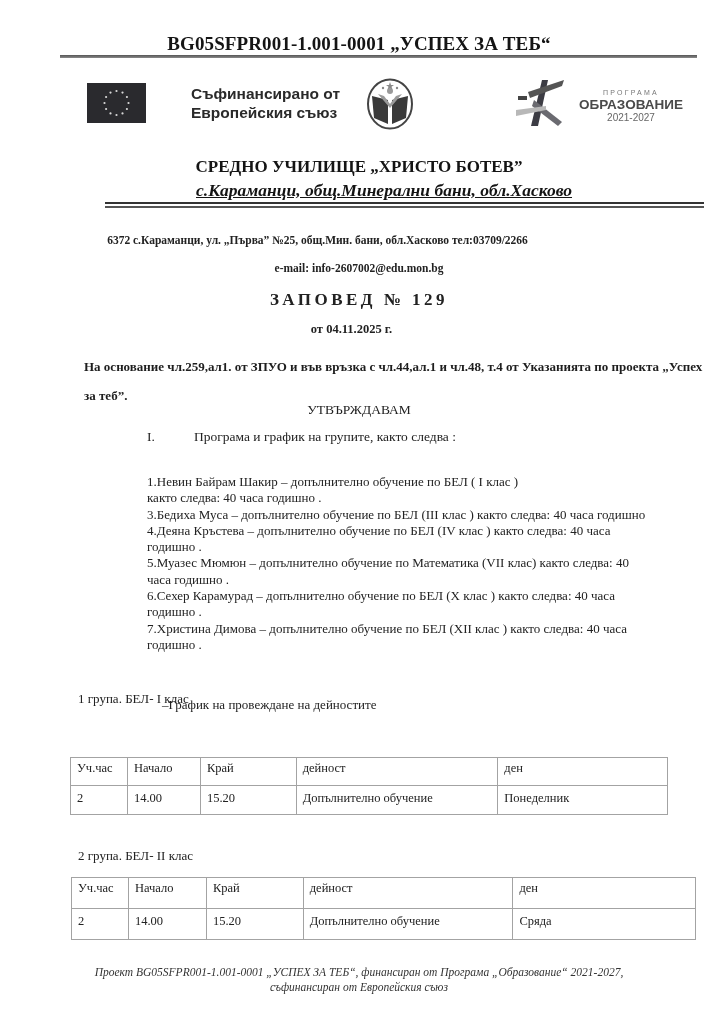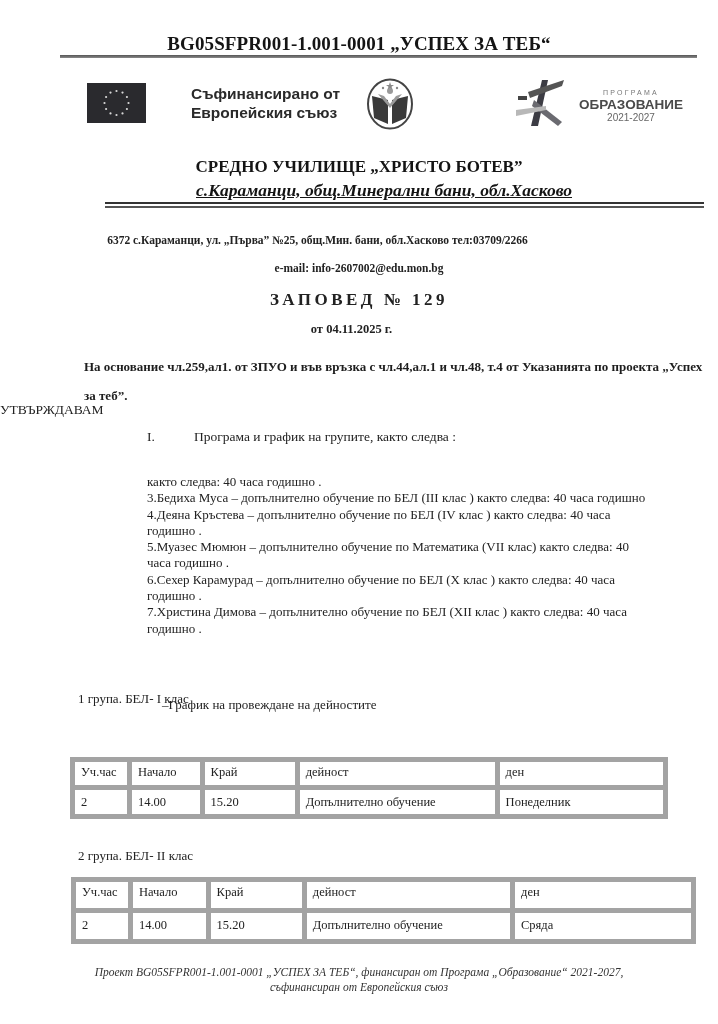--- a/index.html
+++ b/index.html
@@ -29,36 +29,36 @@
   .double-line-2 { left: 105px; width: 599px; top: 206px; height: 2px; background: #555; }
 
   .contact { left: 0; width: 635px; top: 234px; text-align: center; font-size: 11.5px; font-weight: bold; color: #222; }
   .email { left: 0; width: 718px; top: 262px; text-align: center; font-size: 11.5px; font-weight: bold; color: #222; }
 
   .order-title { left: 0; width: 718px; top: 290px; text-align: center; font-size: 17px; font-weight: bold; letter-spacing: 3.5px; color: #222; }
   .order-date { left: 0; width: 703px; top: 322px; text-align: center; font-size: 12.5px; font-weight: bold; color: #222; }
 
   .basis { left: 84px; top: 352px; width: 620px; font-size: 13px; font-weight: bold; line-height: 29px; color: #1e1e1e; }
 
-  .approve { left: 0; width: 718px; top: 402px; text-align: left; font-size: 13.5px; color: #222; }
+  .approve { left: 0; width: 718px; top: 402px; text-align: center; font-size: 13.5px; color: #222; }
 
   .section-num { left: 147px; top: 429px; font-size: 13.5px; color: #222; }
   .section-label { left: 194px; top: 429px; font-size: 13.5px; color: #222; }
 
   .items { left: 147px; top: 474px; width: 545px; font-size: 13px; line-height: 16.3px; color: #222; text-align: justify; }
   .items .line { display: block; white-space: nowrap; }
 
   .schedule-title { left: 162px; top: 697px; font-size: 13px; color: #222; }
 
   .group-label { font-size: 13px; color: #222; }
   .g1-label { left: 78px; top: 691px; }
   .g2-label { left: 78px; top: 848px; }
 
   table.sched { position: absolute; border-collapse: collapse; font-size: 12.5px; color: #222; }
-  table.sched td { border: 5px solid #a3a3a3; vertical-align: top; padding: 3px 6px 0 6px; }
+  table.sched td { border: 1px solid #a3a3a3; vertical-align: top; padding: 3px 6px 0 6px; }
   .t1 { left: 70px; top: 757px; width: 598px; }
   .t2 { left: 71px; top: 877px; width: 625px; }
   .t1 tr.head td { height: 28px; }
   .t1 tr.body td { height: 29px; padding-top: 5px; }
   .t2 tr.head td { height: 31px; }
   .t2 tr.body td { height: 31px; padding-top: 5px; }
 
   .footer { left: 0; width: 718px; top: 965px; text-align: center; font-size: 11.5px; font-style: italic; line-height: 15px; color: #333; }
 </style>
 </head>
@@ -128,20 +128,21 @@
 <div class="abs email">e-mail: info-2607002@edu.mon.bg</div>
 
 <div class="abs order-title">ЗАПОВЕД № 129</div>
 <div class="abs order-date">от  04.11.2025 г.</div>
 <div class="abs basis">На основание чл.259,ал1. от ЗПУО и  във връзка с чл.44,ал.1 и чл.48, т.4 от  Указанията по проекта „Успех за теб”.</div>
 <div class="abs approve">УТВЪРЖДАВАМ</div>
 <div class="abs section-num">I.</div>
 <div class="abs section-label">Програма и график на групите, както следва :</div>
 
 <div class="abs items">
+  <span class="line">1.Невин Байрам Шакир –  допълнително обучение по БЕЛ ( I клас )</span>
   <span class="line">както следва:  40 часа годишно .</span>
   <span class="line">3.Бедиха  Муса –  допълнително обучение по БЕЛ (III клас )   както следва:  40 часа годишно</span>
   <span class="line">4.Деяна Кръстева –  допълнително обучение по БЕЛ (IV клас )    както следва:  40 часа</span>
   <span class="line">годишно .</span>
   <span class="line">5.Муазес  Мюмюн – допълнително обучение по Математика  (VII клас)  както следва: 40</span>
   <span class="line">часа годишно .</span>
   <span class="line">6.Сехер  Карамурад –  допълнително обучение по БЕЛ (X клас )    както следва:  40 часа</span>
   <span class="line">годишно .</span>
   <span class="line">7.Христина Димова –  допълнително обучение по БЕЛ (XII клас )    както следва:  40 часа</span>
   <span class="line">годишно .</span>

